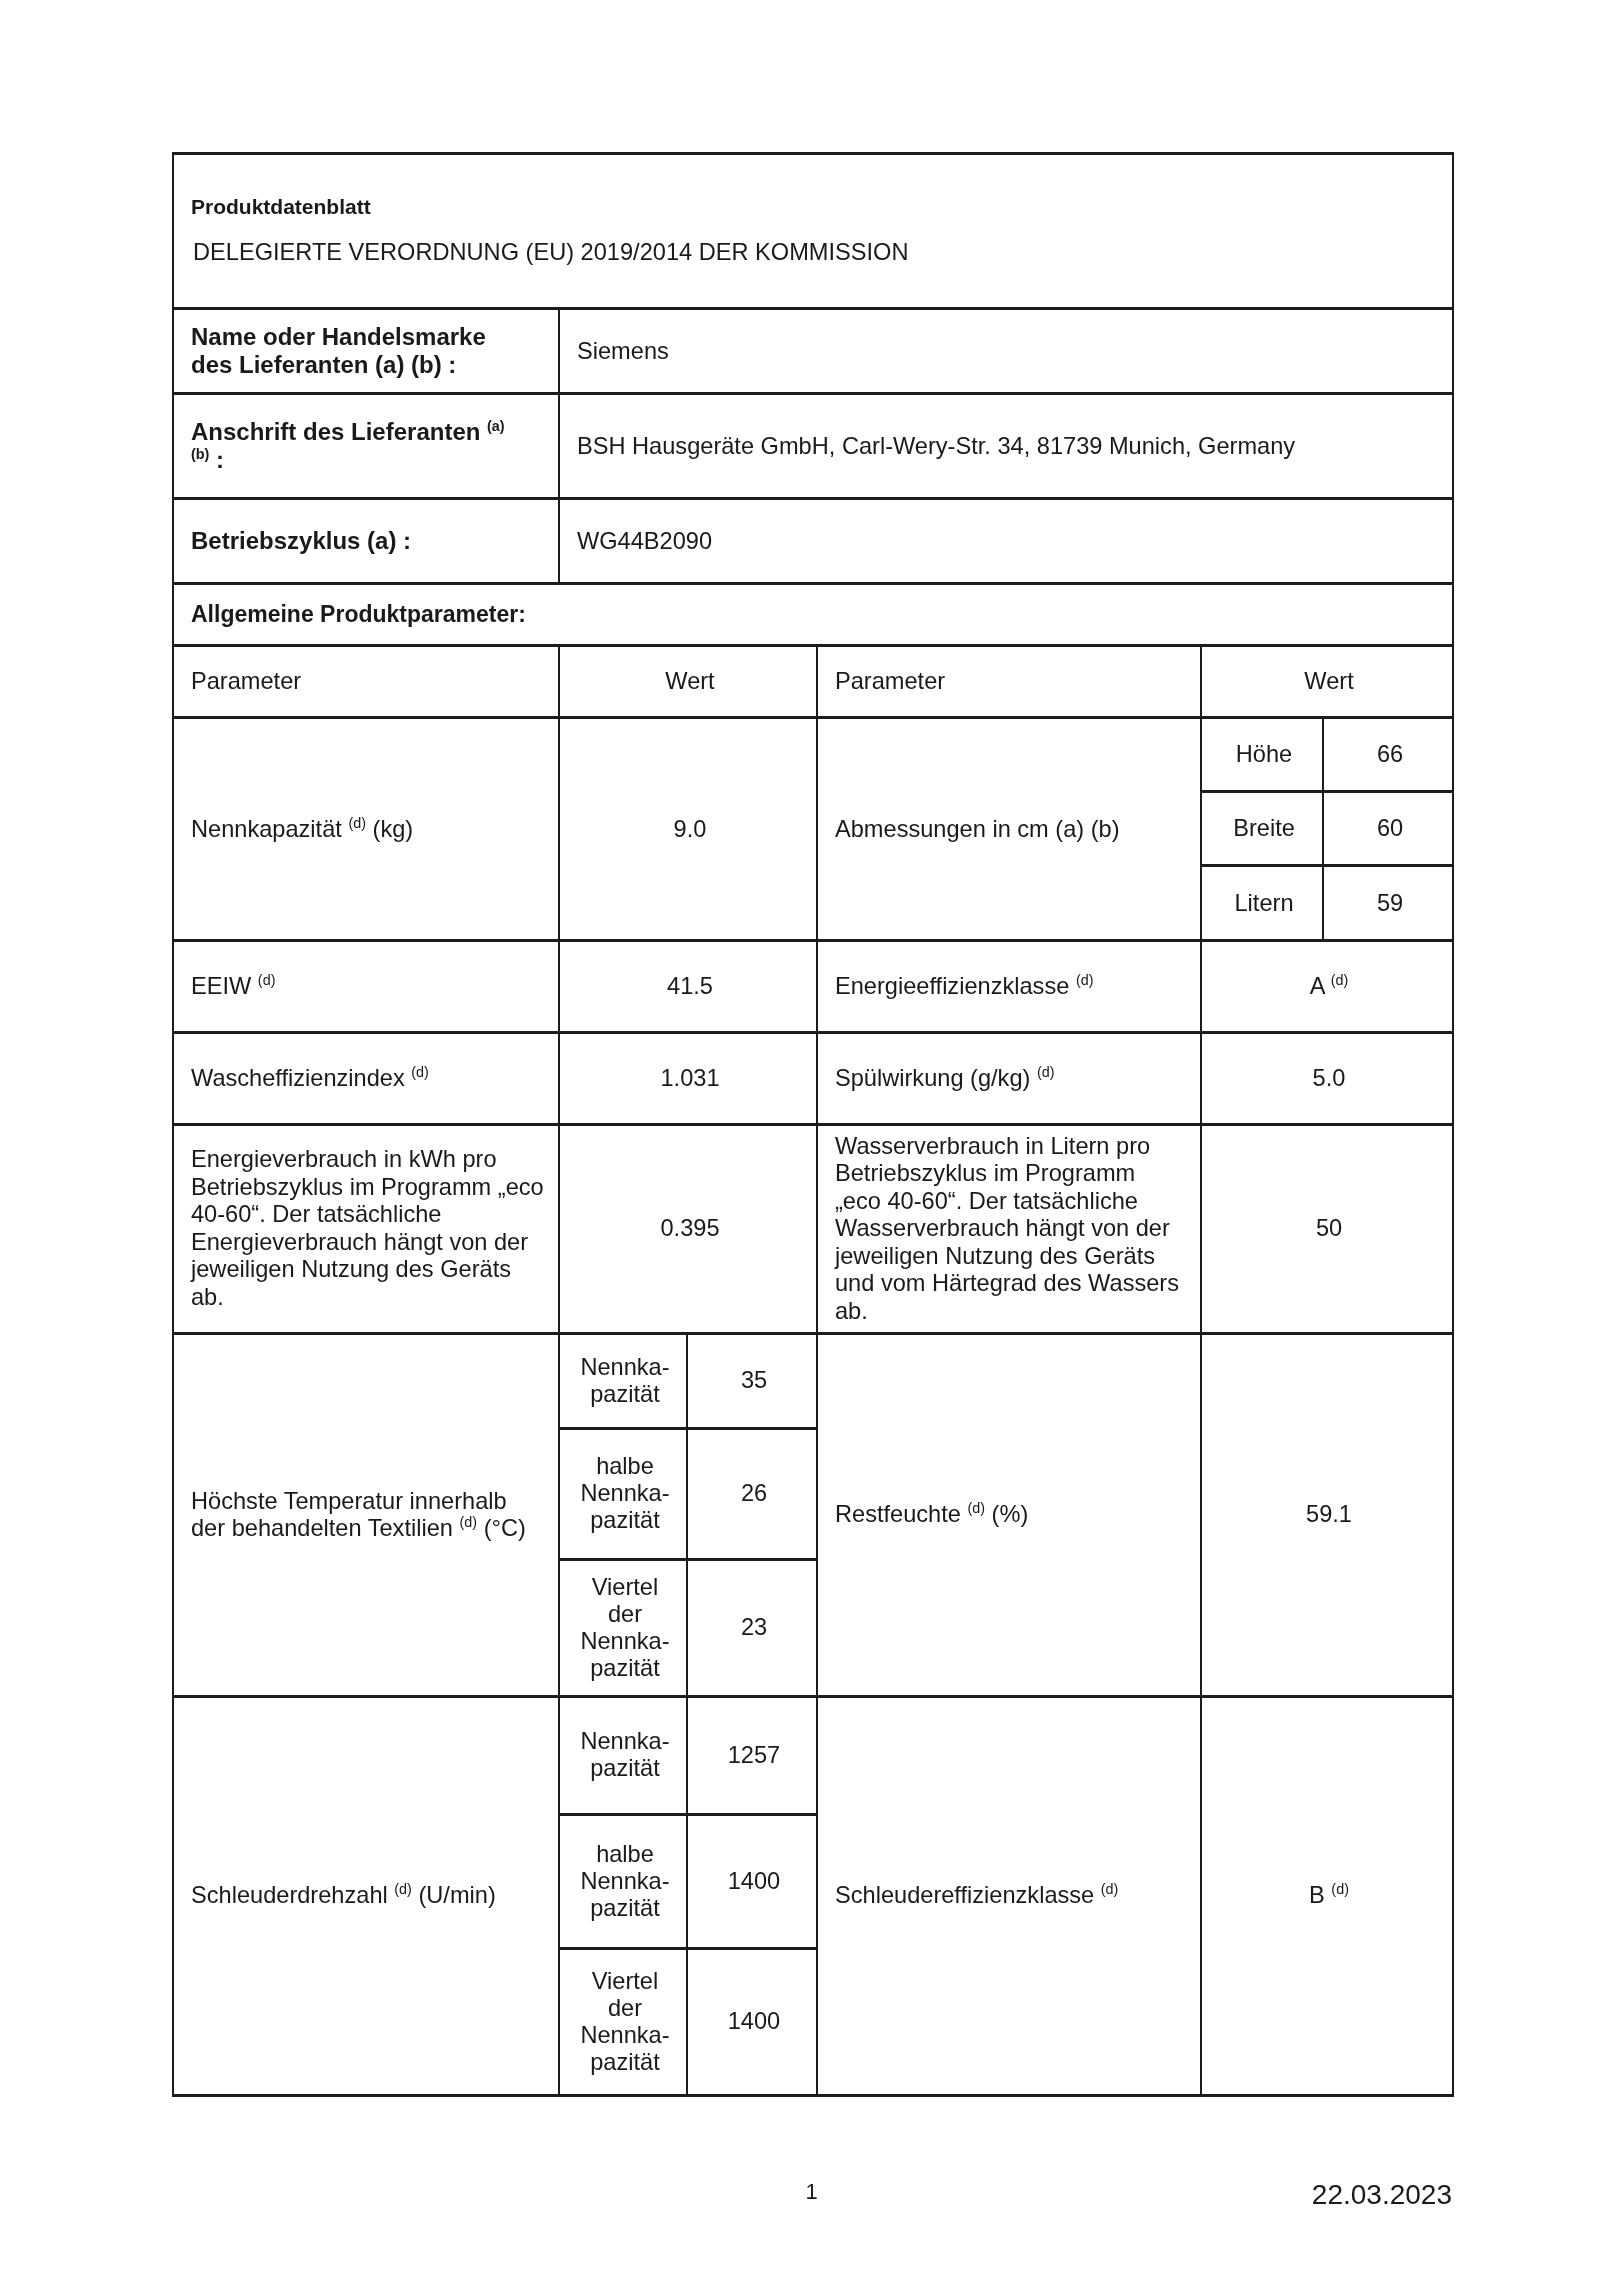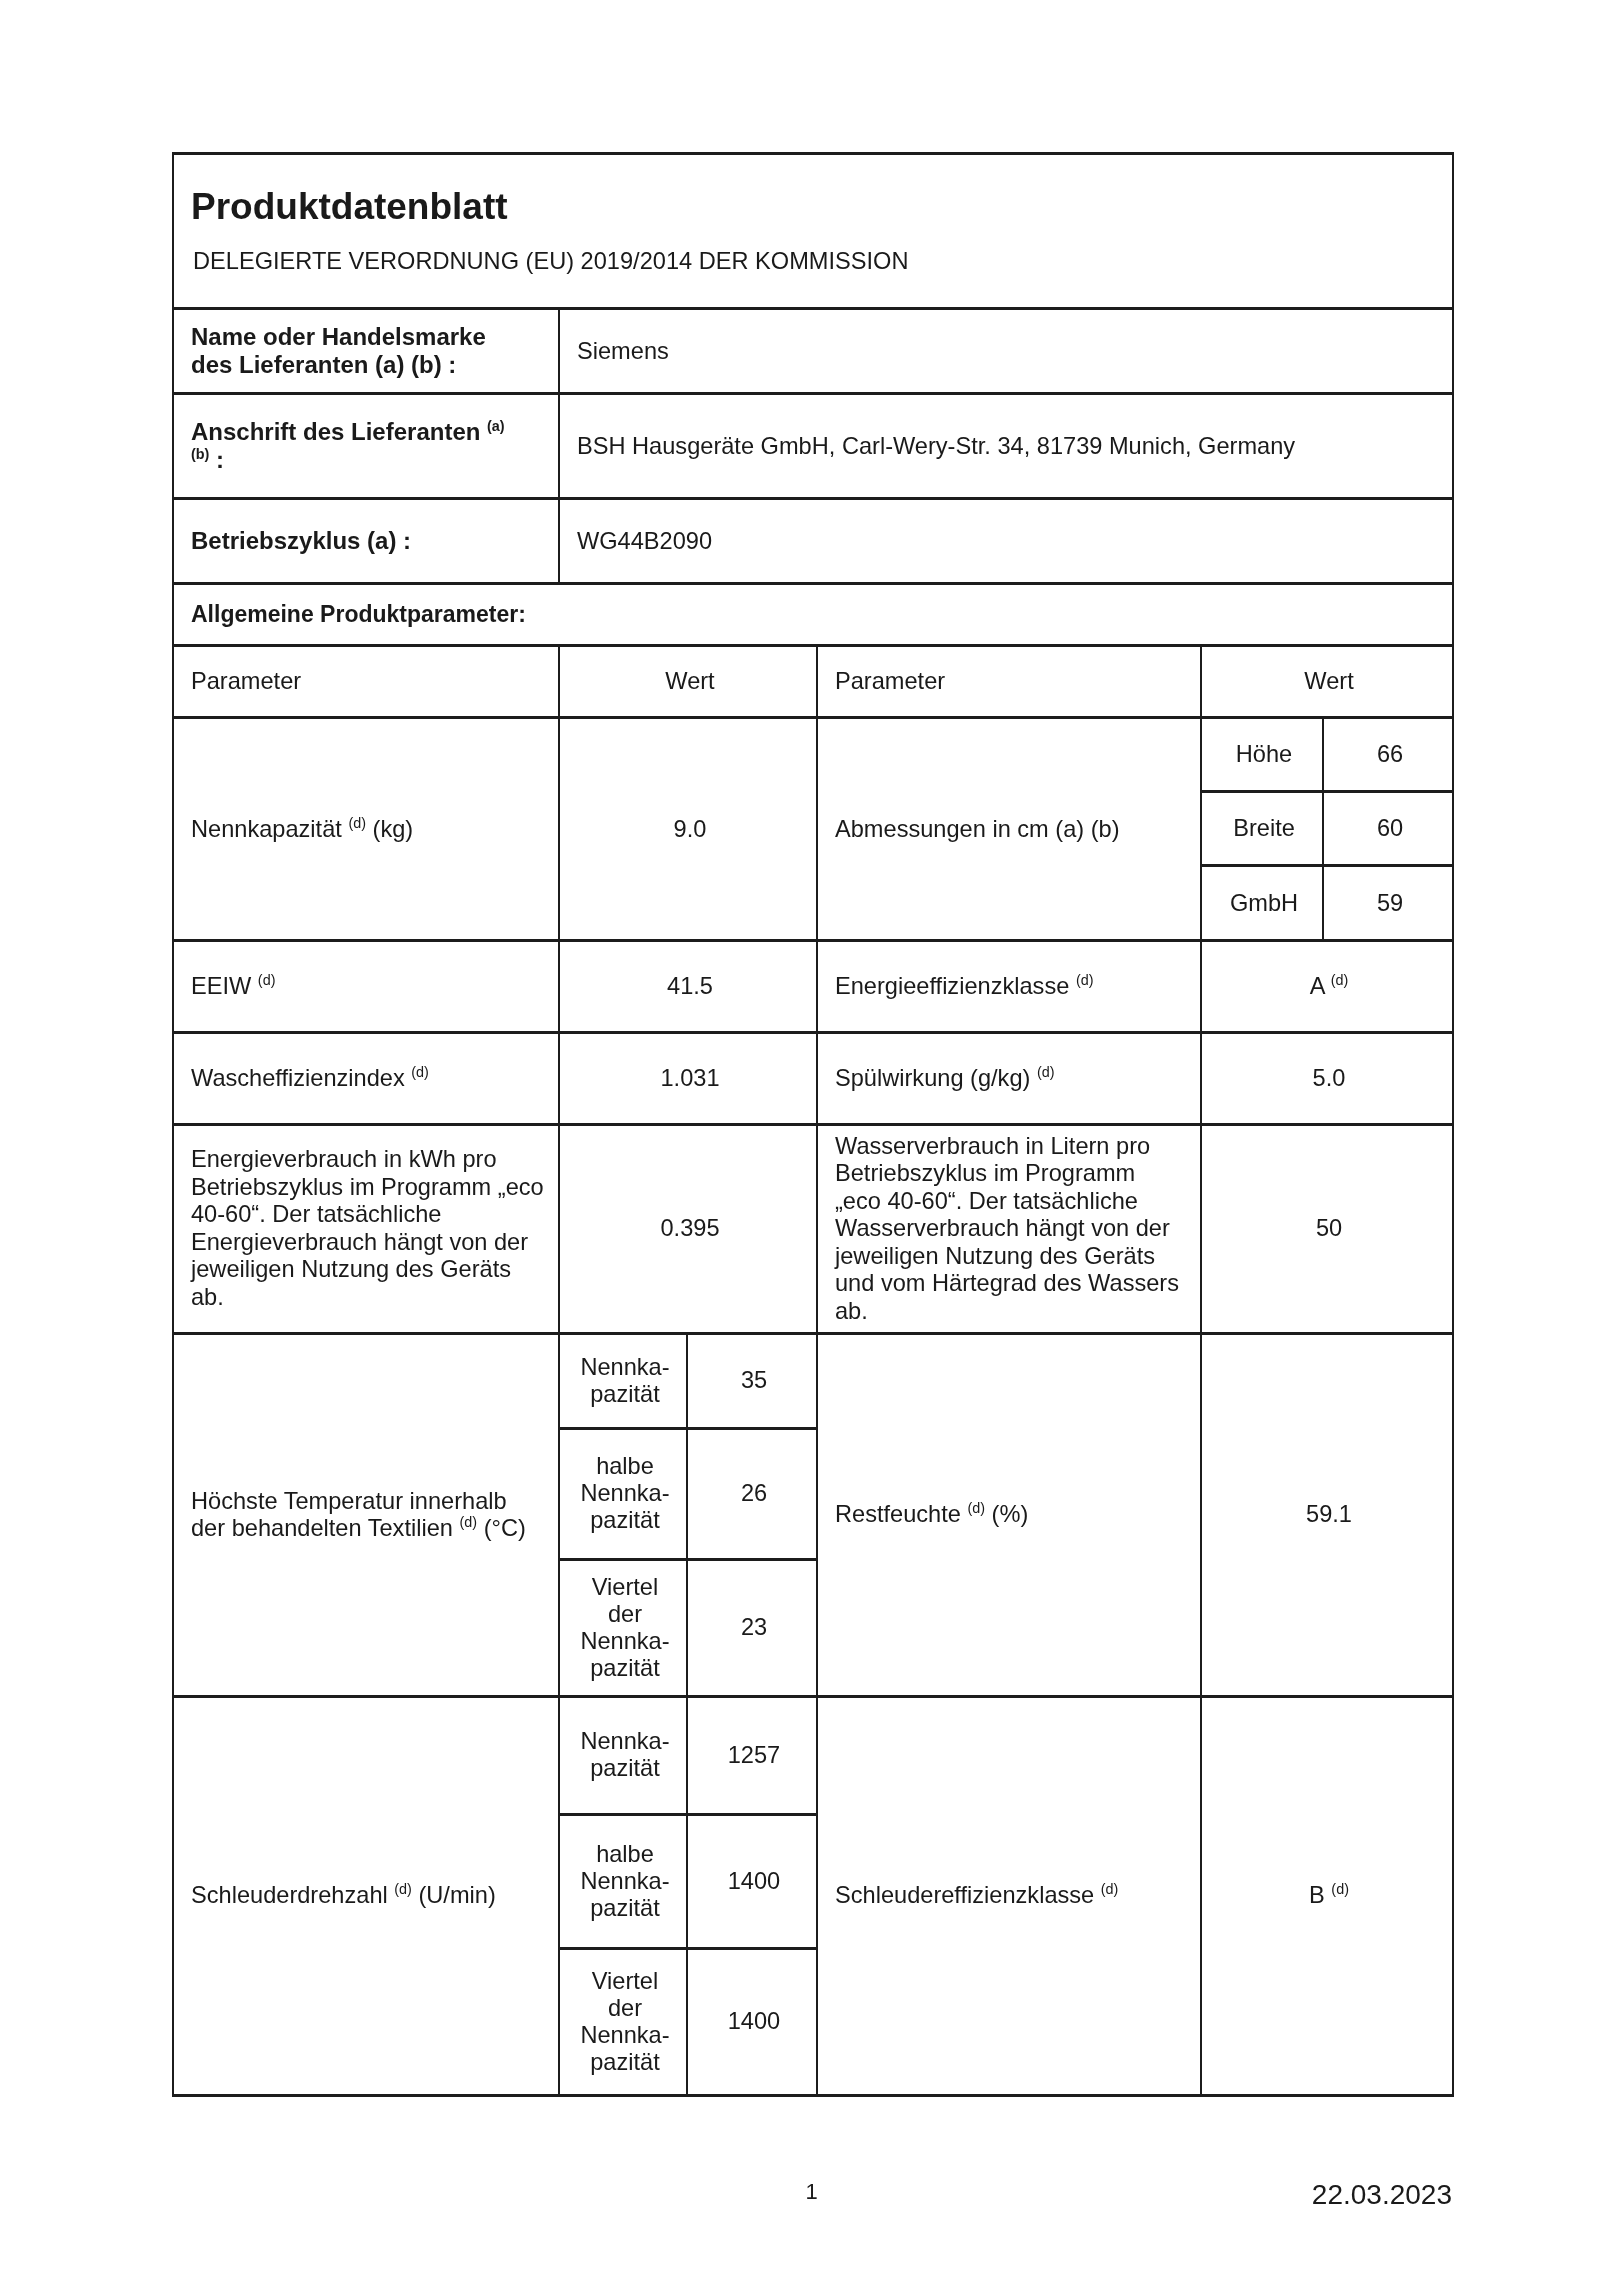--- a/index.html
+++ b/index.html
@@ -24,21 +24,21 @@
   table.sheet td {
     border-left: 2px solid #1c1c1c;
     border-right: 2px solid #1c1c1c;
     border-top: 3.3px solid #1c1c1c;
     border-bottom: 3.3px solid #1c1c1c;
     padding: 6.5px 13px 6.5px 17px;
     vertical-align: middle;
     overflow: hidden;
   }
   td.title-cell { padding-top: 19.6px; }
-  .doc-title { font-size: 37px; font-weight: bold; margin: 0 0 20px 0; }
+  .doc-title { font-size: 21px; font-weight: bold; margin: 0 0 20px 0; }
   .doc-subtitle { font-size: 23.6px; font-weight: normal; margin: 2px; }
   td.toplabel { font-weight: bold; font-size: 24px; }
   td.section-head { font-weight: bold; font-size: 23px; }
   .preline { white-space: pre-line; margin-top: 13px; }
   td.center { text-align: center; padding-left: 5.2px; padding-right: 5.2px; }
   sup.fn { font-size: 14.4px; vertical-align: super; line-height: 0; }
   td.texty { line-height: 27.5px; padding-top: 9.2px; padding-bottom: 9.2px; }
   .footer-page {
     position: absolute;
     top: 2179px;
@@ -110,21 +110,21 @@
       <td rowspan="3" colspan="2" class="center">9.0</td>
       <td rowspan="3">Abmessungen in cm (a) (b)</td>
       <td class="center">Höhe</td>
       <td class="center">66</td>
     </tr>
     <tr style="height:74px">
       <td class="center">Breite</td>
       <td class="center">60</td>
     </tr>
     <tr style="height:75px">
-      <td class="center">GmbH</td>
+      <td class="center">Litern</td>
       <td class="center">59</td>
     </tr>
 
     <tr style="height:92px">
       <td><span>EEIW </span><sup class="fn">(d)</sup></td>
       <td colspan="2" class="center">41.5</td>
       <td><span>Energieeffizienzklasse </span><sup class="fn">(d)</sup></td>
       <td colspan="2" class="center"><span>A </span><sup class="fn">(d)</sup></td>
     </tr>
 

